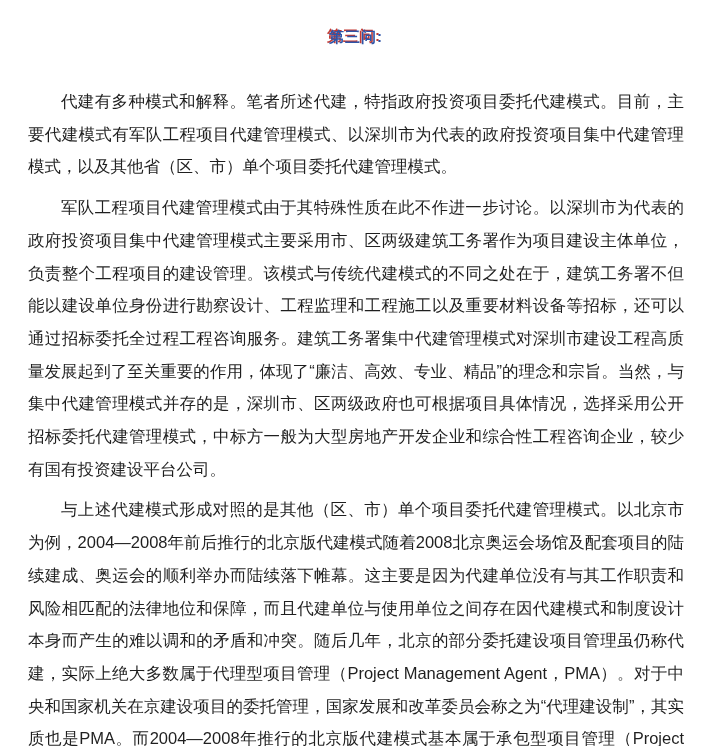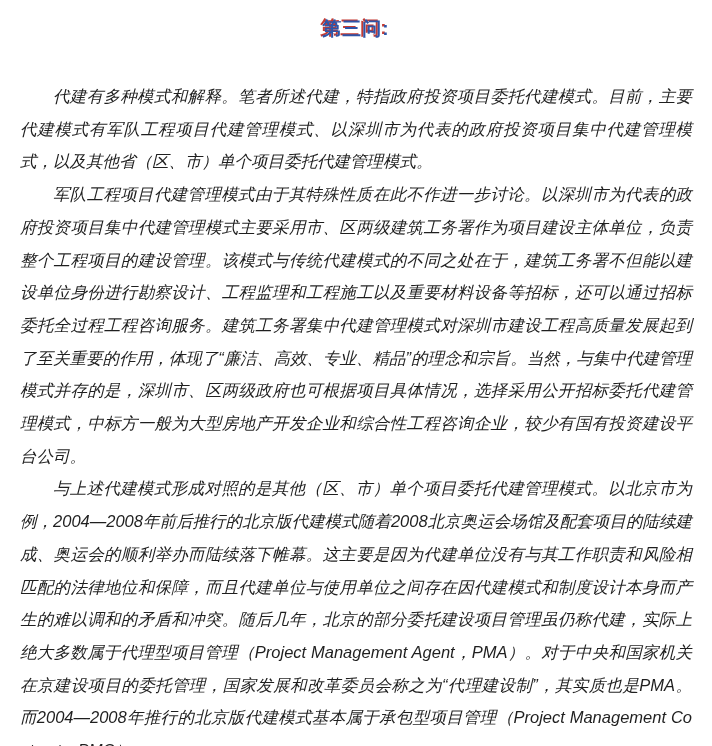--- a/index.html
+++ b/index.html
@@ -11,24 +11,24 @@
     overflow: hidden;
     font-family: "Liberation Sans", "DejaVu Sans", sans-serif;
   }
   .page {
     width: 712px;
     height: 746px;
     background: #ffffff;
     box-sizing: border-box;
   }
   .doc-title {
-    margin: 4px;
+    margin: 16px;
     padding-top: 12px;
     text-align: center;
-    font-size: 19px;
+    font-size: 15px;
     font-weight: bold;
     letter-spacing: 1px;
     color: #2e54a8;
     text-shadow: -2px -1px 0 #c23a34;
   }
   .subtitle-row {
     margin-top: 13px;
     text-align: center;
   }
   .doc-subtitle {
@@ -52,24 +52,23 @@
     z-index: -1;
   }
   .doc-body {
     margin: 38px 20px 0 20px;
     font-size: 16.5px;
     line-height: 32.7px;
     color: #1f1f1f;
     text-align: justify;
   }
   .doc-body p {
-    margin: 0;
+    margin: 8px;
     text-indent: 2em;
     word-break: break-all;
-    font-style: italic;
   }
 </style>
 </head>
 <body>
 
 <div class="page">
 
   <h1 class="doc-title">第三问:</h1>
 
 

